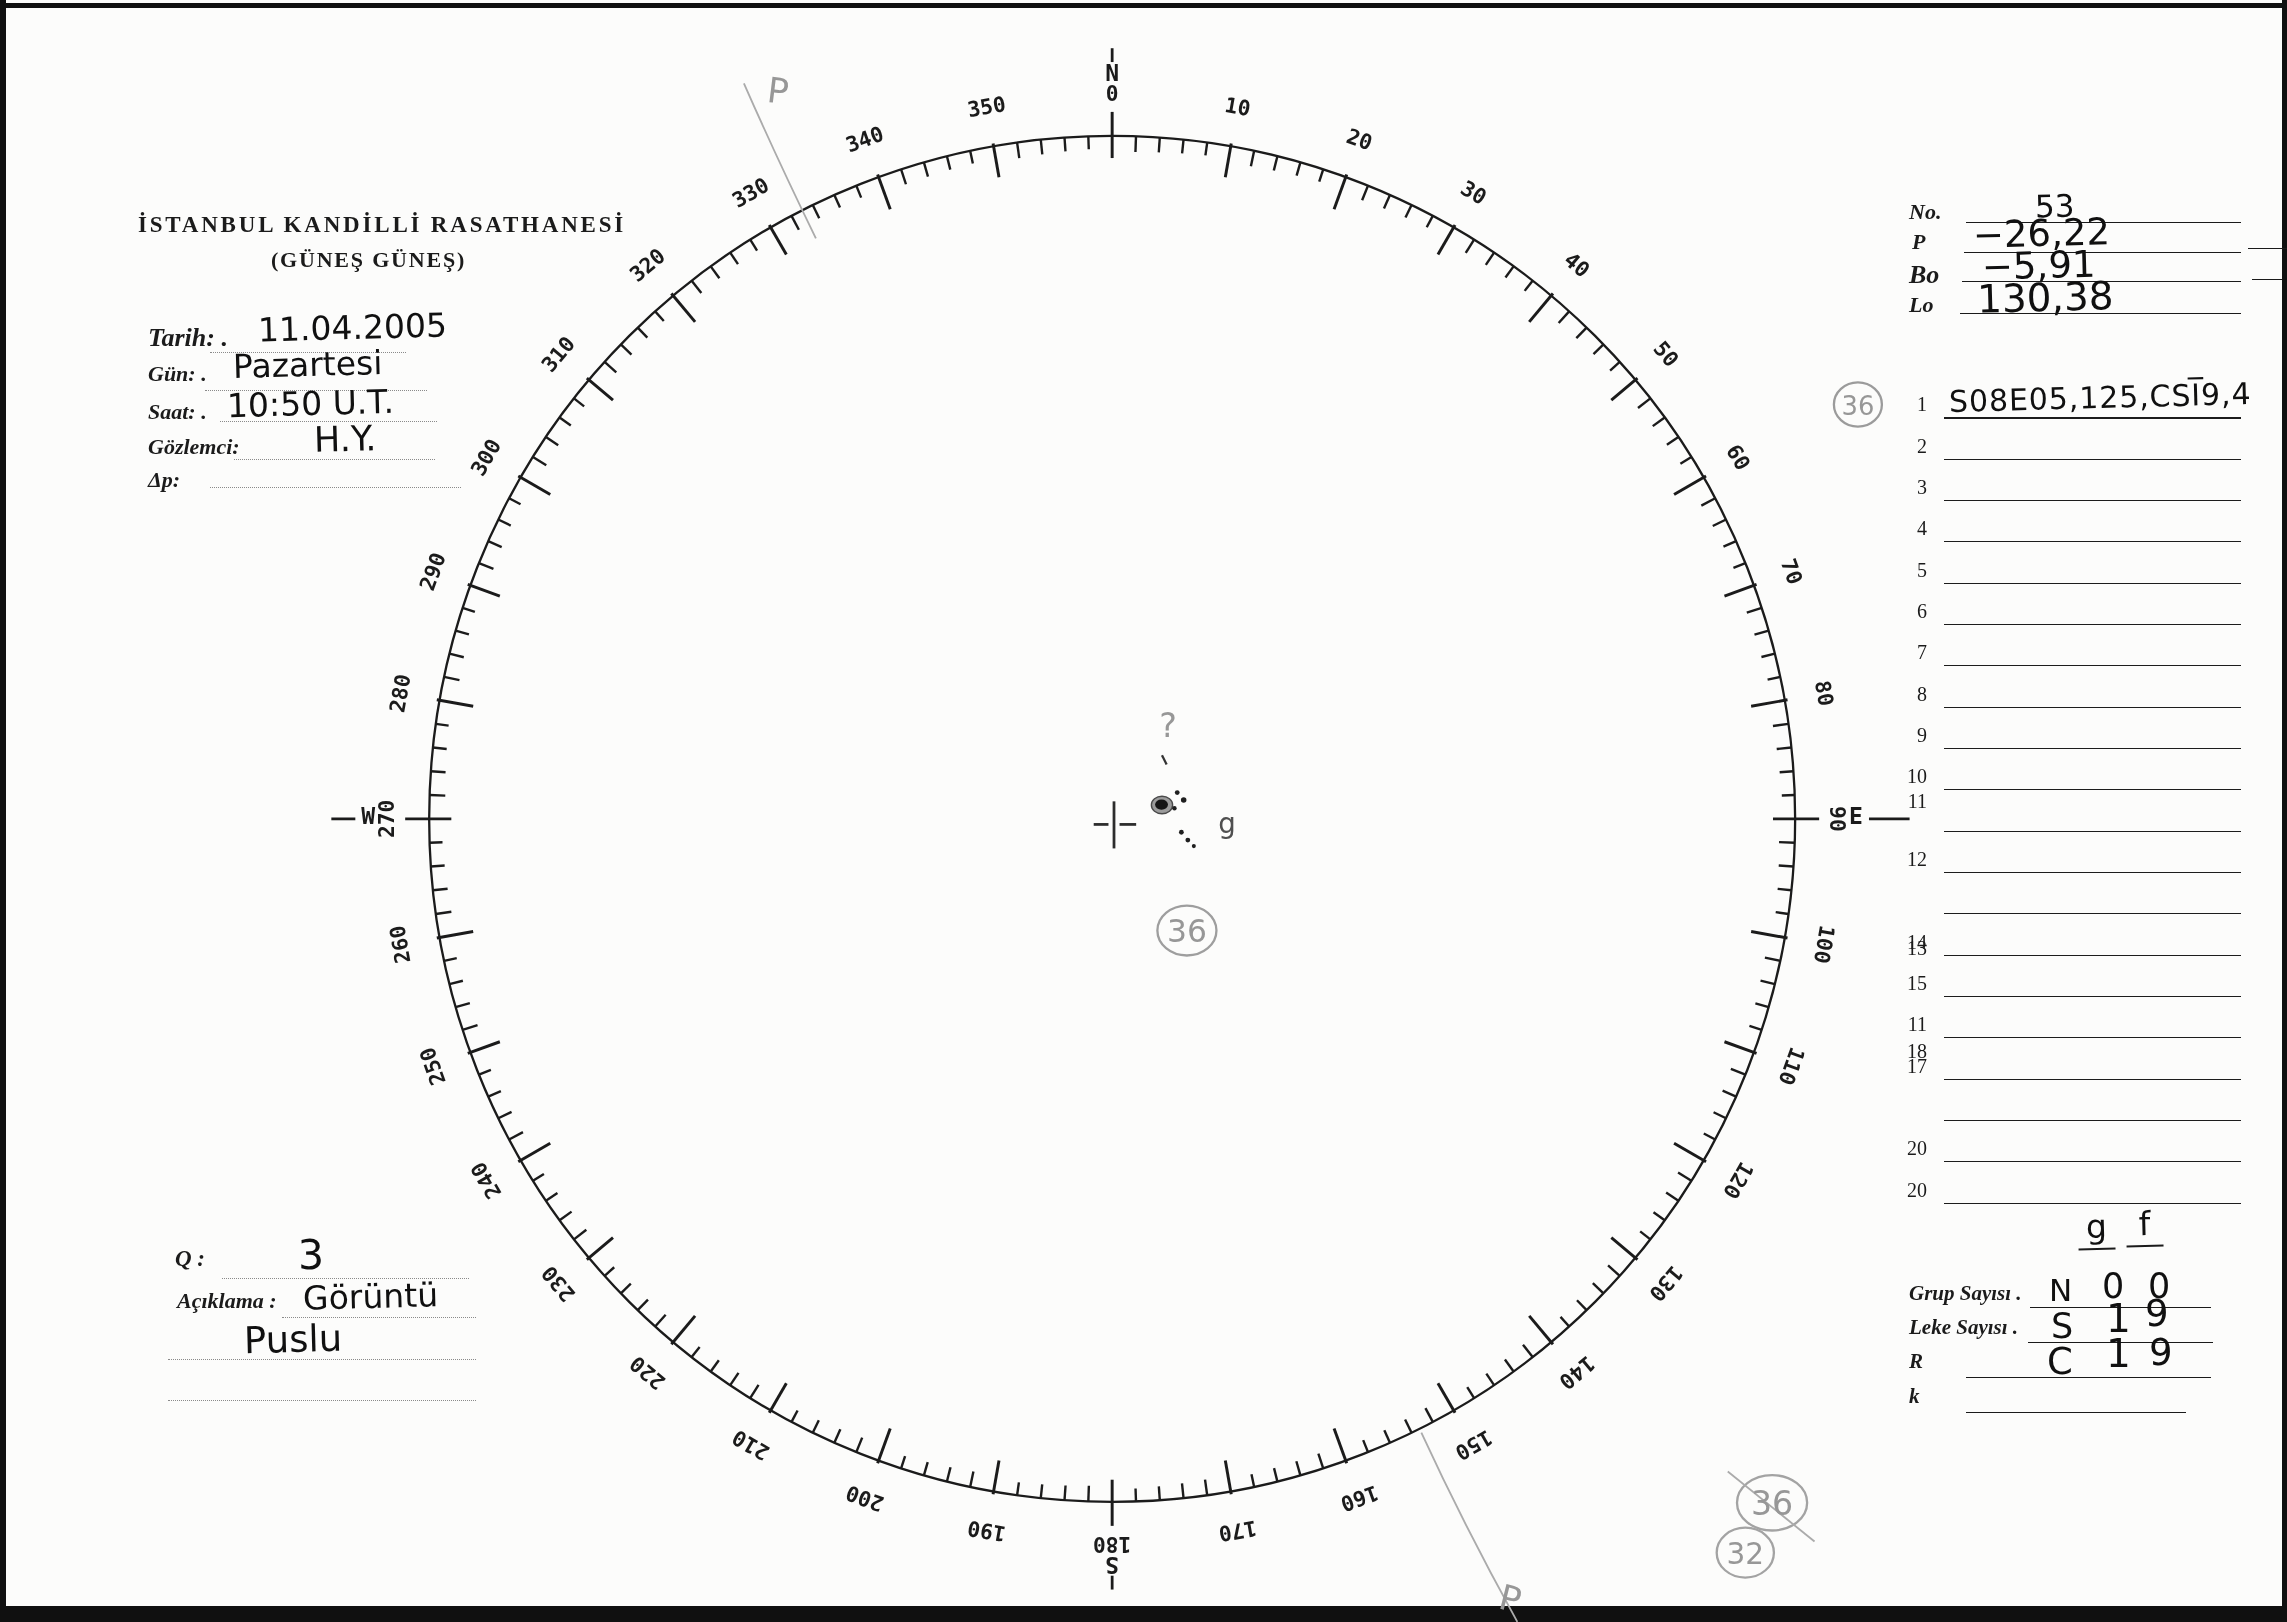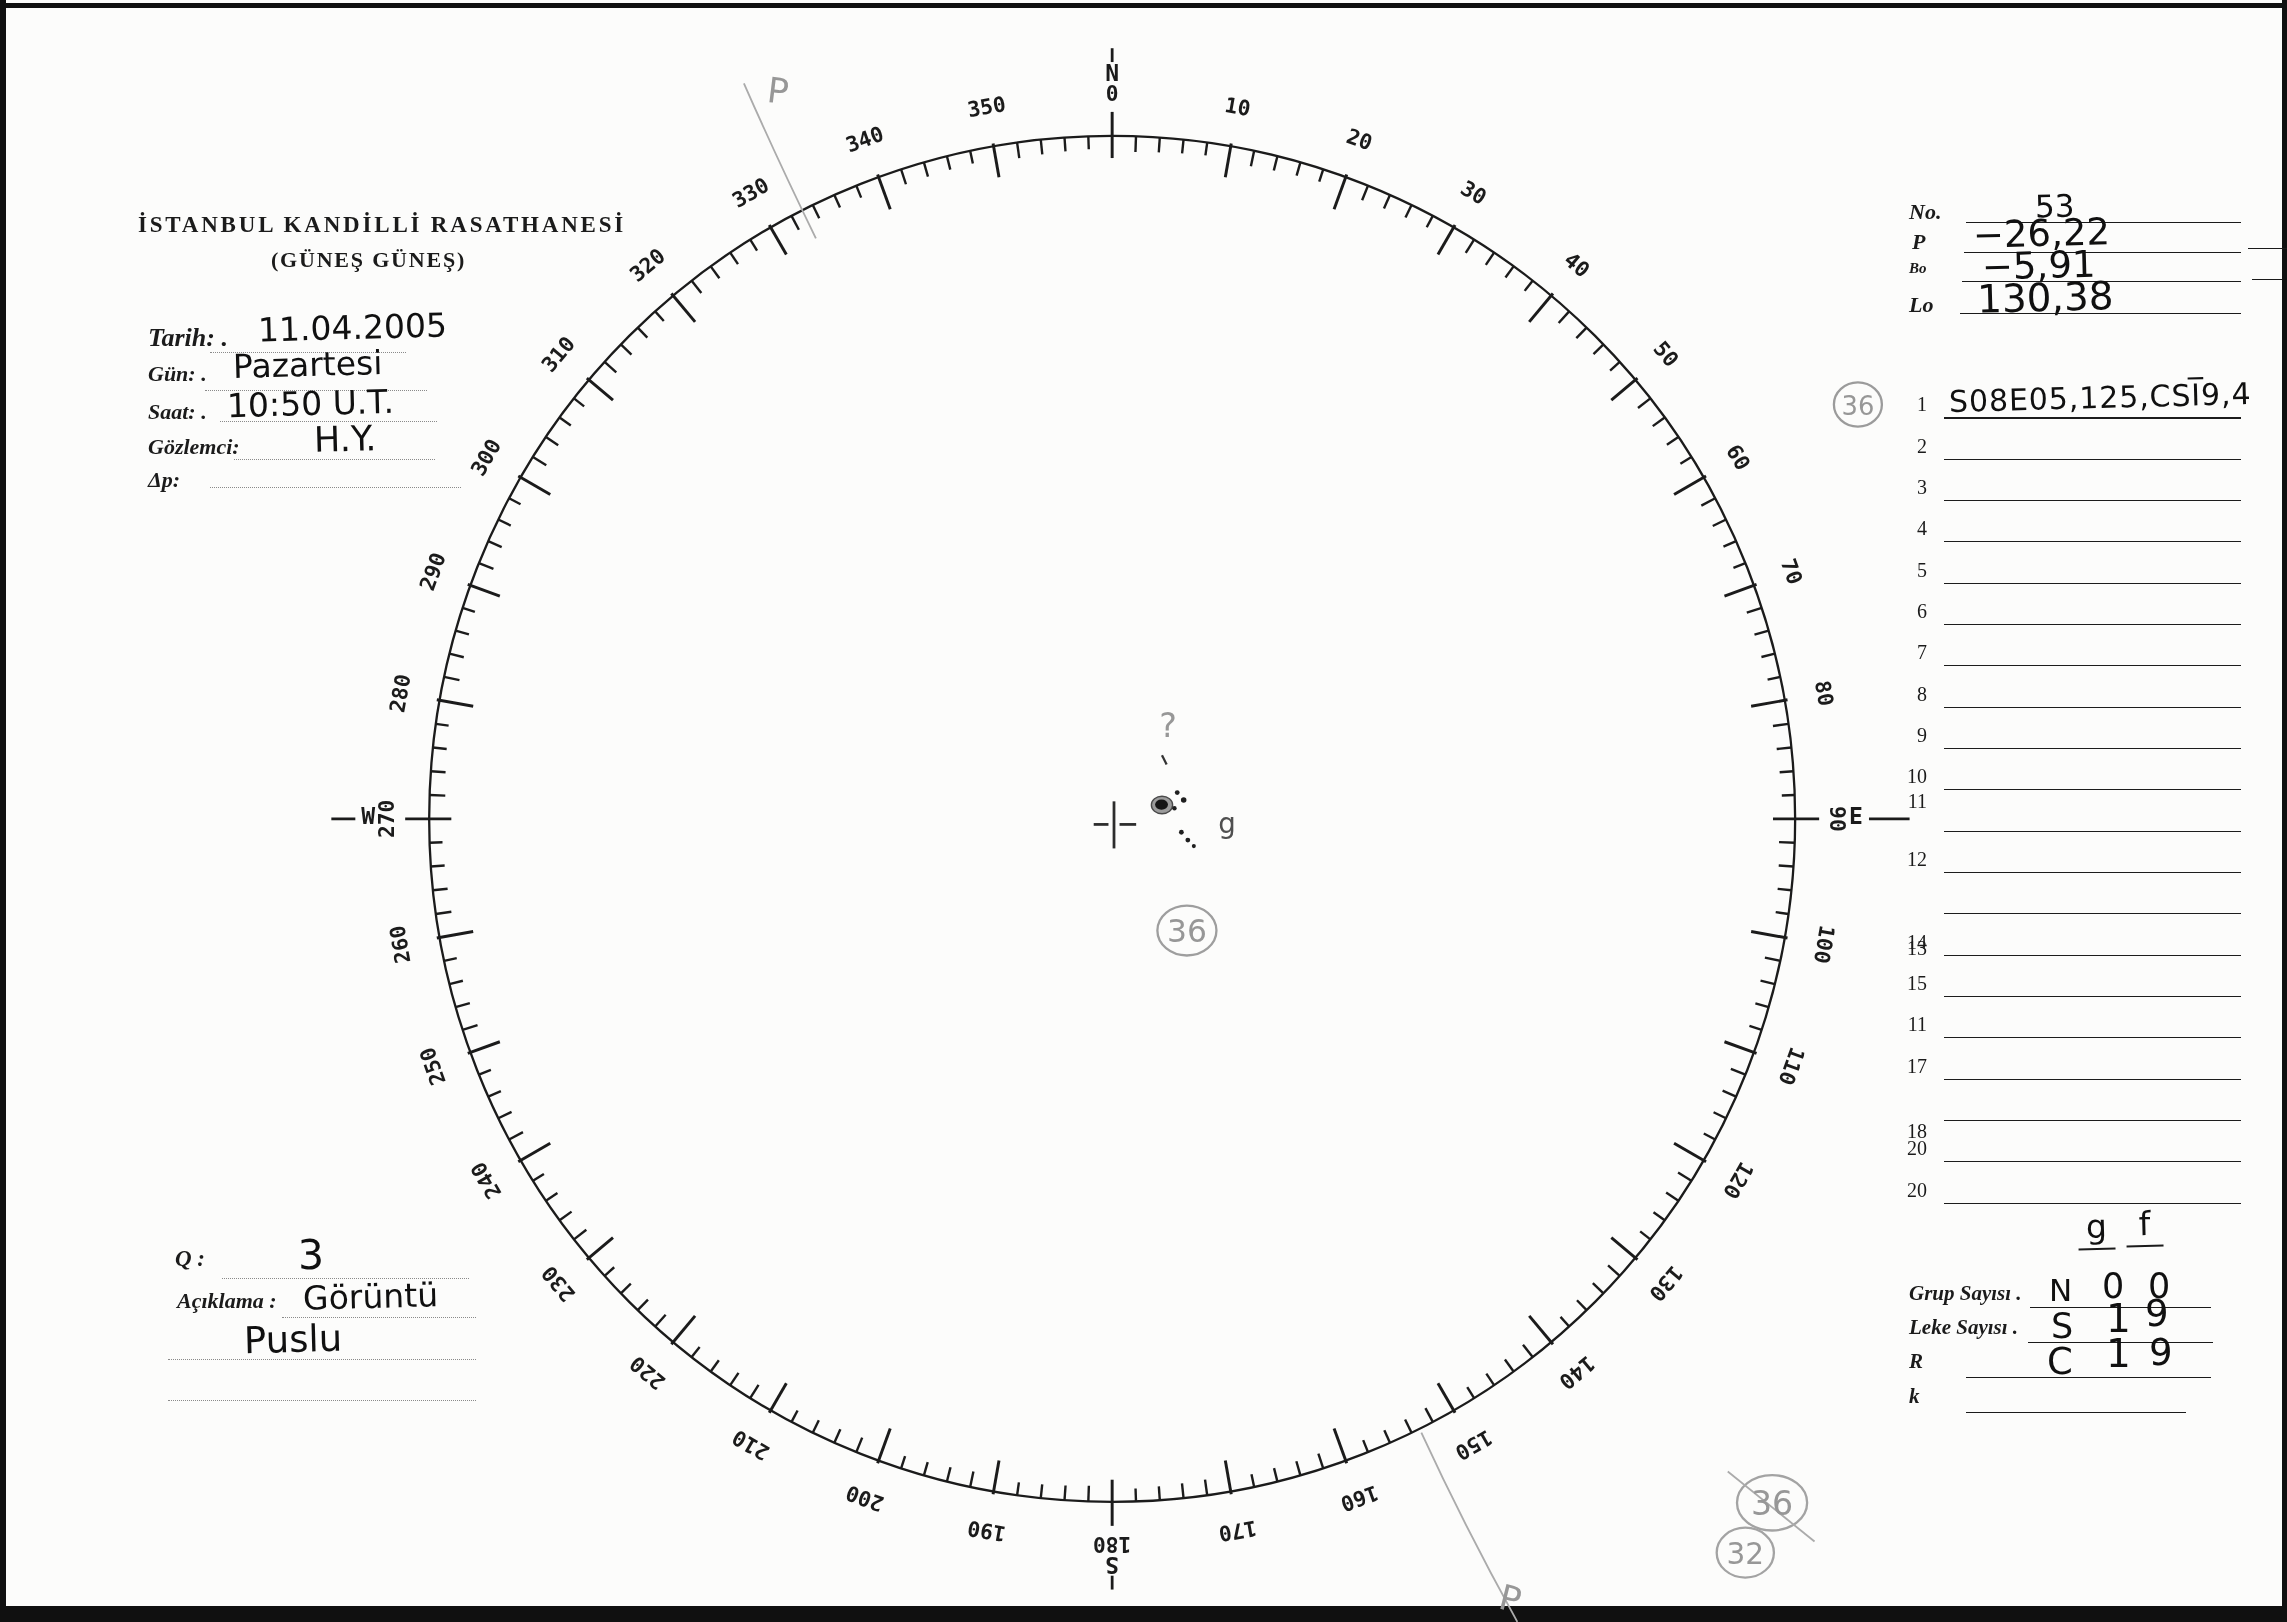--- a/index.html
+++ b/index.html
@@ -346,21 +346,21 @@
     <div class="dotted-line" style="position: absolute; left: 234px; top: 459px; width: 201px;"></div>
     <div class="printed-italic" style="position: absolute; left: 148px; top: 467px; font-size: 22px;">Δp:</div>
     <div class="dotted-line" style="position: absolute; left: 210px; top: 487px; width: 251px;"></div>
     <div class="printed-italic" style="position: absolute; left: 1909px; top: 199px; font-size: 22px;">No.</div>
     <div class="hand" style="position: absolute; left: 2035px; top: 188px; font-size: 31px;">53</div>
     <div class="solid-line" style="position: absolute; left: 1966px; top: 222px; width: 275px;"></div>
     <div class="printed-italic" style="position: absolute; left: 1912px; top: 229px; font-size: 22px;">P</div>
     <div class="hand" style="position: absolute; left: 1973px; top: 212px; font-size: 37px;">−26,22</div>
     <div class="solid-line" style="position: absolute; left: 1964px; top: 252px; width: 277px;"></div>
     <div class="solid-line" style="position: absolute; left: 2248px; top: 248px; width: 39px;"></div>
-    <div class="printed-italic" style="position: absolute; left: 1909px; top: 260px; font-size: 15px;">Bo</div>
+    <div class="printed-italic" style="position: absolute; left: 1909px; top: 260px; font-size: 26px;">Bo</div>
     <div class="hand" style="position: absolute; left: 1982px; top: 244px; font-size: 37px;">−5,91</div>
     <div class="solid-line" style="position: absolute; left: 1962px; top: 281px; width: 279px;"></div>
     <div class="solid-line" style="position: absolute; left: 2252px; top: 279px; width: 29.5px;"></div>
     <div class="printed-italic" style="position: absolute; left: 1909px; top: 292px; font-size: 22px;">Lo</div>
     <div class="hand" style="position: absolute; left: 1977px; top: 275px; font-size: 39px;">130,38</div>
     <div class="solid-line" style="position: absolute; left: 1960px; top: 313px; width: 281px;"></div>
     <div class="list-num" style="position: absolute; left: 1901px; top: 393px; width: 26px;">1</div>
     <div style="position: absolute; left: 1944px; top: 417px; width: 297px; height: 0px; border-bottom: 2.8px solid rgb(28, 28, 28);"></div>
     <div class="hand" style="position: absolute; left: 1949px; top: 380px; font-size: 30px; letter-spacing: 0.9px;">S08E05,125,CSI̅9,4</div>
     <div class="list-num" style="position: absolute; left: 1901px; top: 435px; width: 26px;">2</div>
@@ -388,21 +388,21 @@
     <div class="list-num" style="position: absolute; left: 1901px; top: 889px; width: 26px; margin-top: 48px;">13</div>
     <div style="position: absolute; left: 1944px; top: 913px; width: 297px; height: 0px; border-bottom: 1.8px solid rgb(28, 28, 28);"></div>
     <div class="list-num" style="position: absolute; left: 1901px; top: 931px; width: 26px; text-align: right;">14</div>
     <div style="position: absolute; left: 1944px; top: 955px; width: 297px; height: 0px; border-bottom: 1.8px solid rgb(28, 28, 28);"></div>
     <div class="list-num" style="position: absolute; left: 1901px; top: 972px; width: 26px;">15</div>
     <div style="position: absolute; left: 1944px; top: 996px; width: 297px; height: 0px; border-bottom: 1.8px solid rgb(28, 28, 28);"></div>
     <div class="list-num" style="position: absolute; left: 1901px; top: 1013px; width: 26px;">11</div>
     <div style="position: absolute; left: 1944px; top: 1037px; width: 297px; height: 0px; border-bottom: 1.8px solid rgb(28, 28, 28);"></div>
     <div class="list-num" style="position: absolute; left: 1901px; top: 1055px; width: 26px;">17</div>
     <div style="position: absolute; left: 1944px; top: 1079px; width: 297px; height: 0px; border-bottom: 1.8px solid rgb(28, 28, 28);"></div>
-    <div class="list-num" style="position: absolute; left: 1901px; top: 1120px; width: 26px;">18</div>
+    <div class="list-num" style="position: absolute; left: 1901px; top: 1040px; width: 26px;">18</div>
     <div style="position: absolute; left: 1944px; top: 1120px; width: 297px; height: 0px; border-bottom: 1.8px solid rgb(28, 28, 28);"></div>
     <div class="list-num" style="position: absolute; left: 1901px; top: 1137px; width: 26px;">20</div>
     <div style="position: absolute; left: 1944px; top: 1161px; width: 297px; height: 0px; border-bottom: 1.8px solid rgb(28, 28, 28);"></div>
     <div class="list-num" style="position: absolute; left: 1901px; top: 1179px; width: 26px;">20</div>
     <div style="position: absolute; left: 1944px; top: 1203px; width: 297px; height: 0px; border-bottom: 1.8px solid rgb(28, 28, 28);"></div>
     <div class="hand" style="position: absolute; left: 2078px; top: 1207px; width: 37px; text-align: center; font-size: 33px; border-bottom: 2.8px solid rgb(27, 27, 27); padding-bottom: 1.8px;">g</div>
     <div class="hand" style="position: absolute; left: 2126px; top: 1204px; width: 37px; text-align: center; font-size: 33px; border-bottom: 2.8px solid rgb(27, 27, 27); padding-bottom: 1.8px;">f</div>
     <div class="printed-italic" style="position: absolute; left: 1909px; top: 1281px; font-size: 21px;">Grup Sayısı .</div>
     <div class="solid-line" style="position: absolute; left: 2030px; top: 1307px; width: 181px;"></div>
     <div class="hand2" style="position: absolute; left: 2049px; top: 1272px; font-size: 31px;">N</div>

